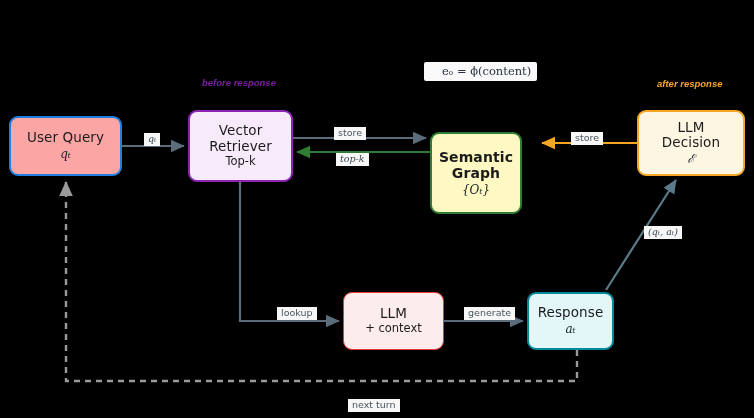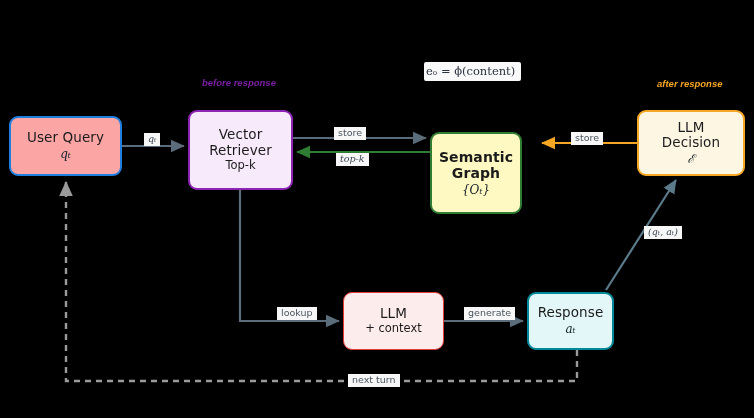--- a/index.html
+++ b/index.html
@@ -49,21 +49,21 @@
     margin-top: 1px;
   }
 
   
   #n-userquery {
     left: 9px; top: 116px; width: 113px; height: 60px;
     border: 2px solid #1f7fe0;
     background: #fca5a5;
   }
   #n-retriever {
-    left: 188px; top: 110px; width: 105px; height: 80px;
+    left: 188px; top: 110px; width: 105px; height: 72px;
     border: 2.2px solid #8e24b5;
     background: #f7eafb;
   }
   #n-graph {
     left: 430px; top: 100px; width: 92px; height: 82px;
     border: 2.6px solid #2e7d32;
     background: #fef9c3;
     margin-top: 32px;
   }
   #n-graph .t1 { font-weight: bold; font-size: 14px; }
@@ -110,21 +110,21 @@
     font-style: italic;
     color: #3b4654;
   }
 
   
   #formula {
     position: absolute;
     left: 424px; top: 62px;
     background: #f9f9f9;
     border-radius: 2px;
-    padding: 2px 6px 3px 2px;
+    padding: 2px 6px 3px 18px;
     font-family: "DejaVu Serif", serif;
     font-size: 11.5px;
     color: #2b3340;
     white-space: nowrap;
   }
 
   
   #caption {
     position: absolute;
     left: 478px; top: 390px;
@@ -221,16 +221,16 @@
   <div class="elabel math" style="left:336px; top:153px;">top-k</div>
 
   <div class="elabel" style="left:571px; top:132px;">store</div>
 
   <div class="elabel" style="left:277px; top:307px;">lookup</div>
 
   <div class="elabel" style="left:464px; top:307px;">generate</div>
 
   <div class="elabel math" style="left:644px; top:226px;">(qₜ, aₜ)</div>
 
-  <div class="elabel" style="left:348px; top:374px;">next turn</div>
+  <div class="elabel" style="left:348px; top:399px;">next turn</div>
 
 
 </div>
 
 </body></html>

